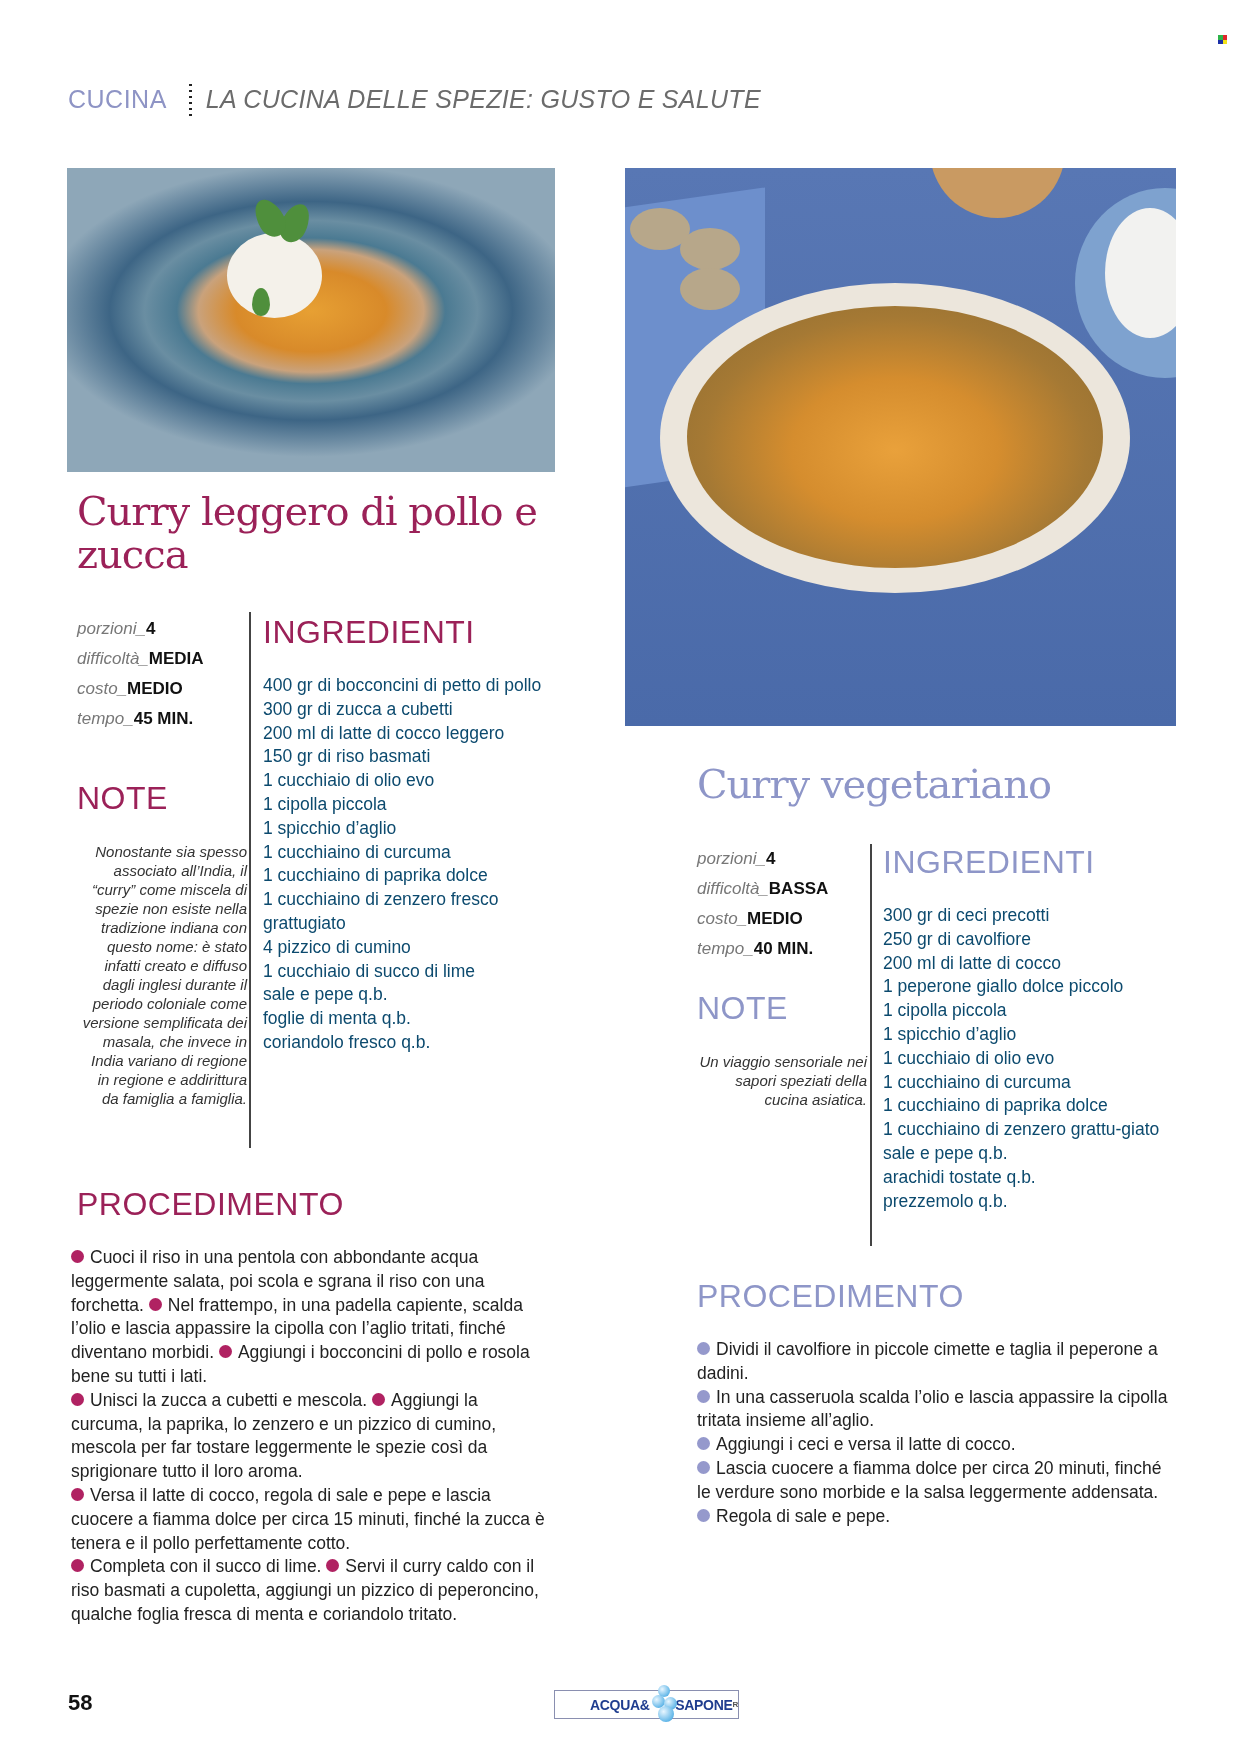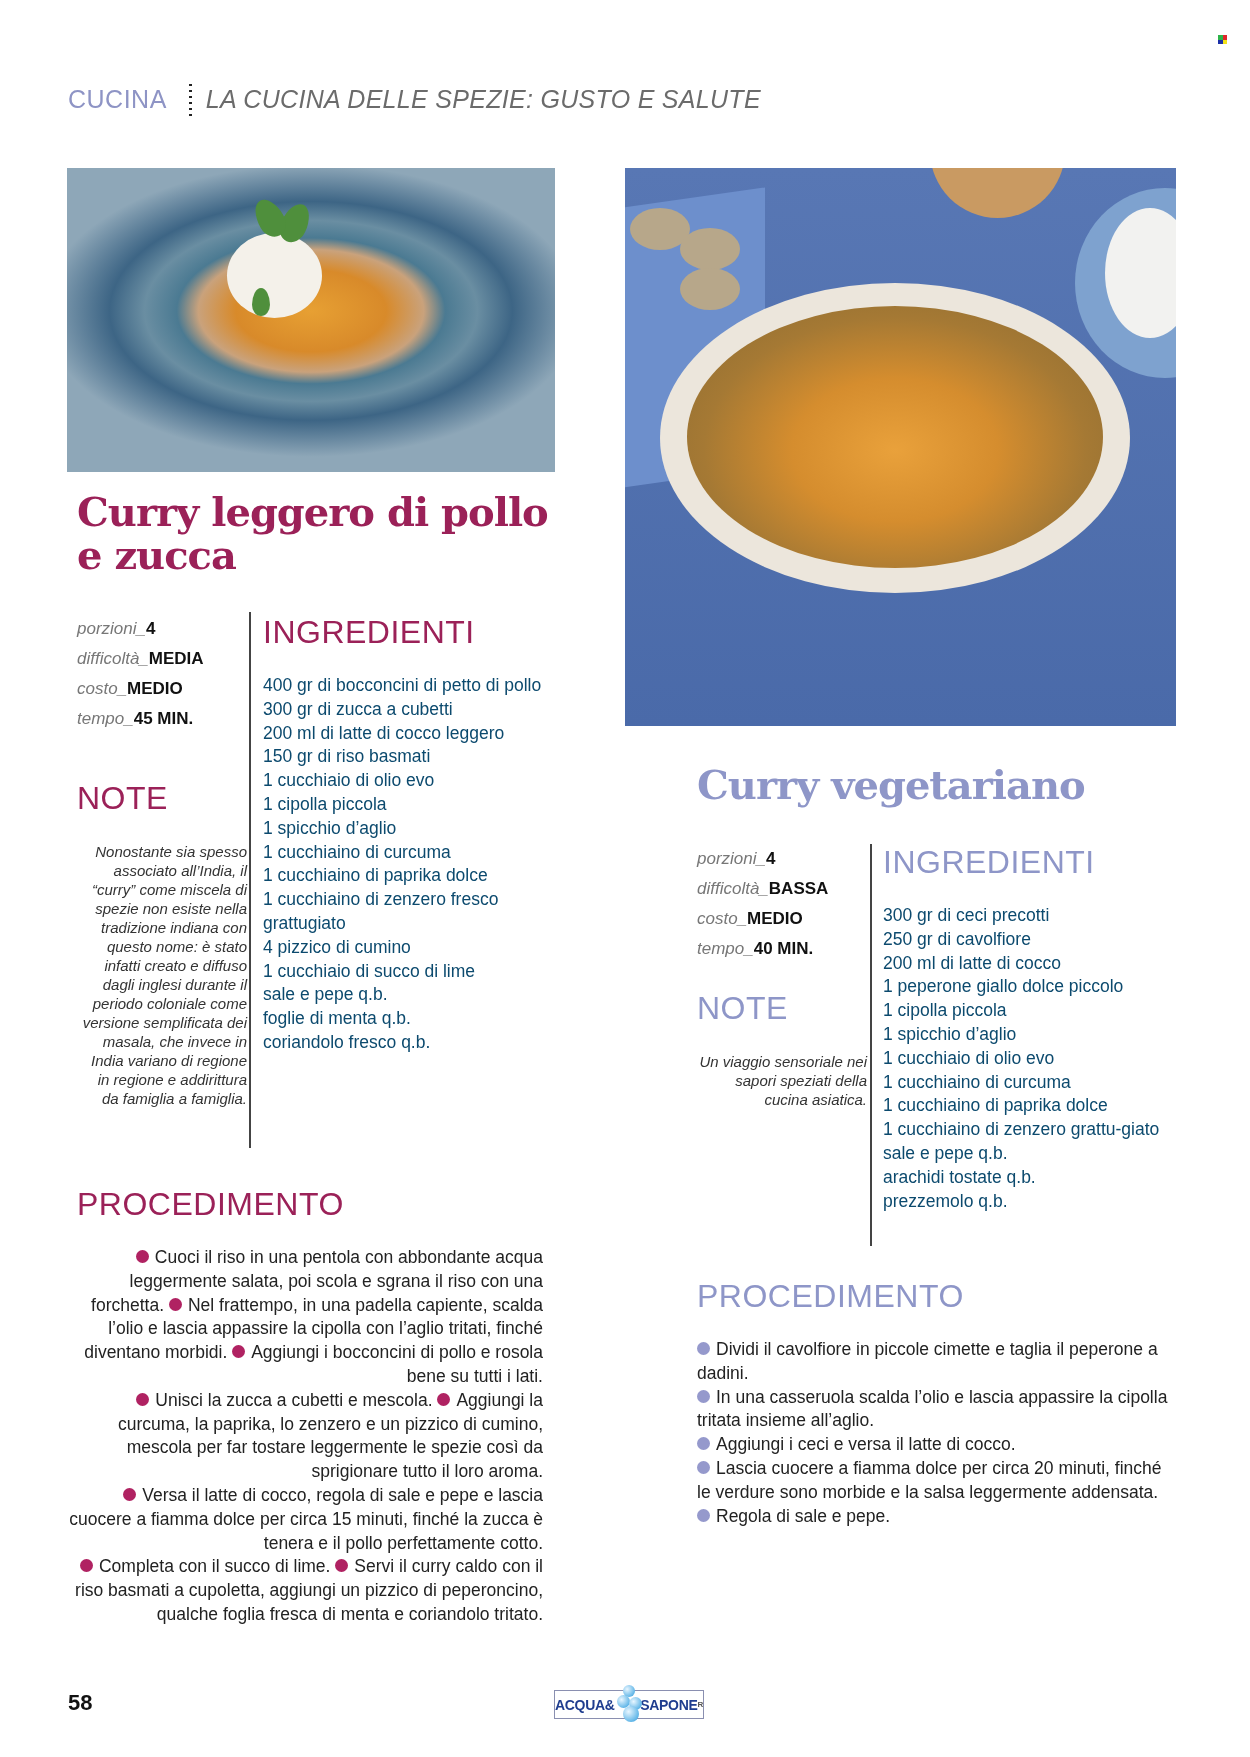--- a/index.html
+++ b/index.html
@@ -16,21 +16,21 @@
   .photo-left .rice { position:absolute; left:160px; top:65px; width:95px; height:85px; border-radius:50%; background:#f4f1ea; }
   .photo-left .leaf { position:absolute; width:26px; height:40px; border-radius:50% 50% 50% 50%/60% 60% 40% 40%; background:#4f8f3c; }
   .photo-right { left:625px; top:168px; width:551px; height:558px; background:linear-gradient(180deg,#5877b4 0%,#4a6aa9 100%); }
   .photo-right .plate { position:absolute; left:35px; top:115px; width:470px; height:310px; border-radius:50%; background:#ece6dc; }
   .photo-right .curry { position:absolute; left:62px; top:138px; width:416px; height:262px; border-radius:50%; background:radial-gradient(ellipse at 50% 55%, #e9a13b 0%, #d58d2e 35%, #a57934 65%, #8a6a31 100%); }
   .photo-right .bowl-nuts { position:absolute; left:305px; top:-20px; width:135px; height:70px; border-radius:0 0 70px 70px; background:#c99a62; }
   .photo-right .rice-plate { position:absolute; left:450px; top:20px; width:180px; height:190px; border-radius:50%; background:#7ea2cf; }
   .photo-right .rice-pile { position:absolute; left:480px; top:40px; width:90px; height:130px; border-radius:50%; background:#f2f2f0; }
   .photo-right .spoon { position:absolute; width:60px; height:42px; border-radius:50%; background:#b7a78a; }
   .photo-right .napkin { position:absolute; left:-10px; top:30px; width:150px; height:280px; background:#6d8fcc; transform:skewY(-8deg); }
-  .title { font-family:"DejaVu Serif","Liberation Serif", serif; font-weight:bold; letter-spacing:-1px; }
+  .title { font-family:"DejaVu Serif","Liberation Serif", serif; font-weight:normal; letter-spacing:-1px; }
   .title-left { left:77px; top:490px; width:480px; font-size:40px; line-height:43px; color:#9b2158; }
   .title-right { left:697px; top:763px; width:480px; font-size:40px; line-height:43px; color:#8e96c8; }
   .meta { font-size:17px; line-height:30px; }
   .meta .k { font-style:italic; color:#777; }
   .meta .v { font-weight:bold; color:#111; }
   .meta-left { left:77px; top:614px; }
   .meta-right { left:697px; top:844px; }
   .divider { width:2px; background:#444; }
   .div-left { left:249px; top:612px; height:536px; }
   .div-right { left:870px; top:844px; height:402px; }
@@ -43,27 +43,27 @@
   .note-head-right { left:697px; top:990px; }
   .list { list-style:none; margin:0; padding:0; font-size:17.5px; line-height:23.8px; color:#0c4a6e; }
   .ing-left { left:263px; top:674px; width:290px; }
   .ing-right { left:883px; top:904px; width:290px; }
   .note-text { font-style:italic; font-size:15px; line-height:19px; color:#333;text-align:right; }
   .note-left { left:77px; top:842px; width:170px; }
   .note-right { left:697px; top:1052px; width:170px; }
   .proc-head-left { left:77px; top:1186px; }
   .proc-head-right { left:697px; top:1278px; }
   .proc { font-size:17.5px; line-height:23.8px; color:#222; }
-  .proc-left { left:63px; top:1246px; width:480px;text-align:right; }
+  .proc-left { left:71px; top:1246px; width:480px; }
   .proc-right { left:697px; top:1338px; width:480px; }
   .bullet { display:inline-block; width:13px; height:13px; border-radius:50%; margin-right:6px; vertical-align:0px; }
   .bullet.plum-b { background:#b02262; }
   .bullet.lav-b { background:#9599cc; }
   .page-num { left:68px; top:1690px; font-size:22px; font-weight:bold; color:#111; }
-  .logo { left:554px; top:1690px; width:148px; height:27px; border:1px solid #8a8fb0; display:flex; align-items:center; justify-content:center; font-weight:bold; font-size:14px; color:#1f3d8f; letter-spacing:-0.3px; background:#fff; }
+  .logo { left:554px; top:1690px; width:148px; height:27px; border:1px solid #8a8fb0; display:flex; align-items:center; justify-content:center; font-weight:bold; font-size:14px; color:#1f3d8f; letter-spacing:-0.3px; background:#fff;padding-left:35px; }
   .logo .bubbles { position:relative; width:30px; height:27px; }
   .logo .bubbles i { position:absolute; border-radius:50%; background:radial-gradient(circle at 35% 35%,#e8f6ff,#63b7e8 70%,#2f8fd0); }
   .logo sup { font-size:8px; color:#555; }
 </style>
 </head>
 <body>
 
 <div class="abs corner-mark">
   <span style="background:#2db34a"></span>
     <span style="background:#e0262b"></span>

